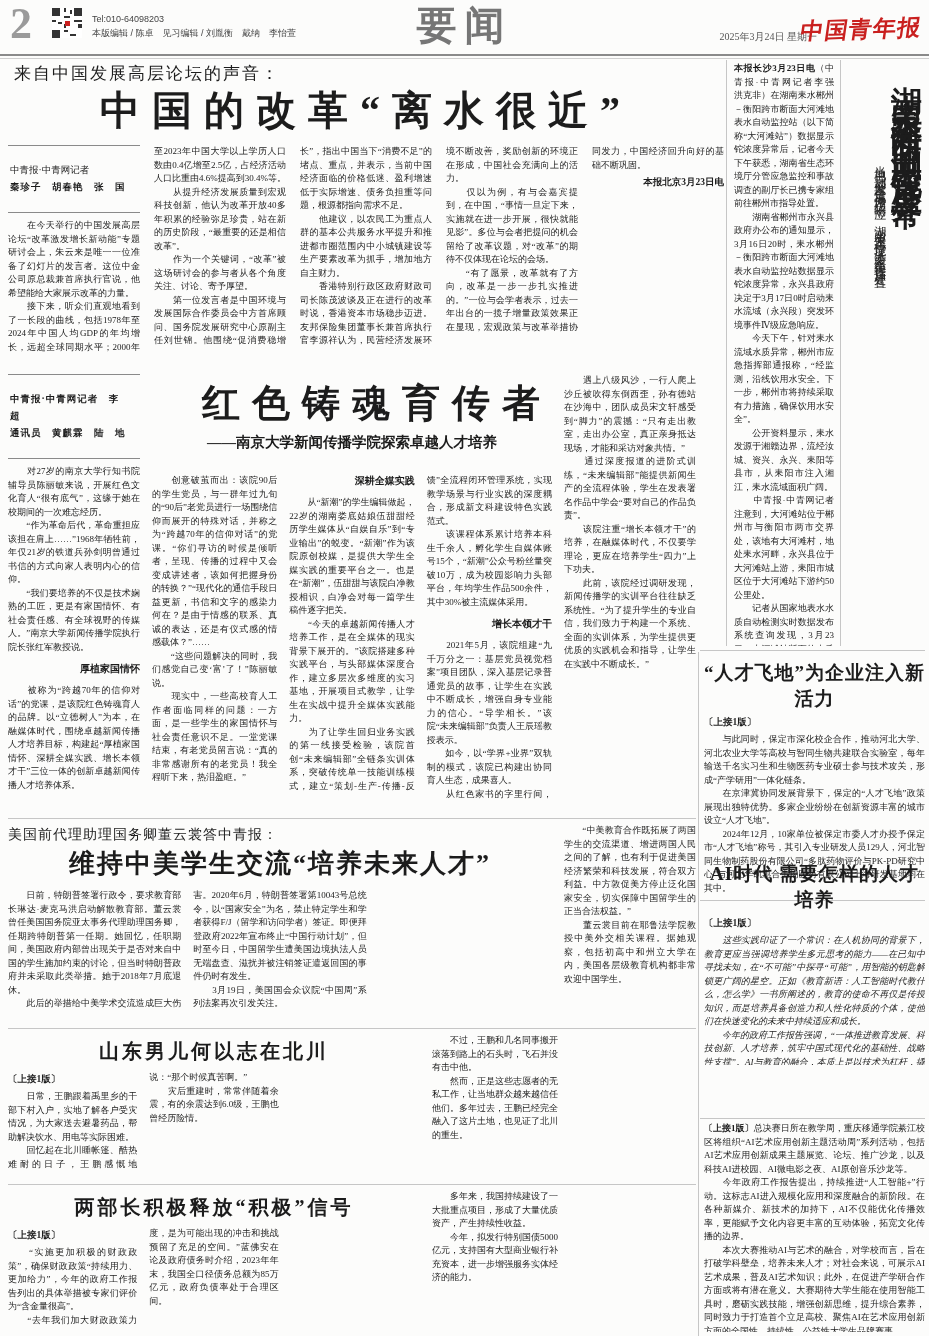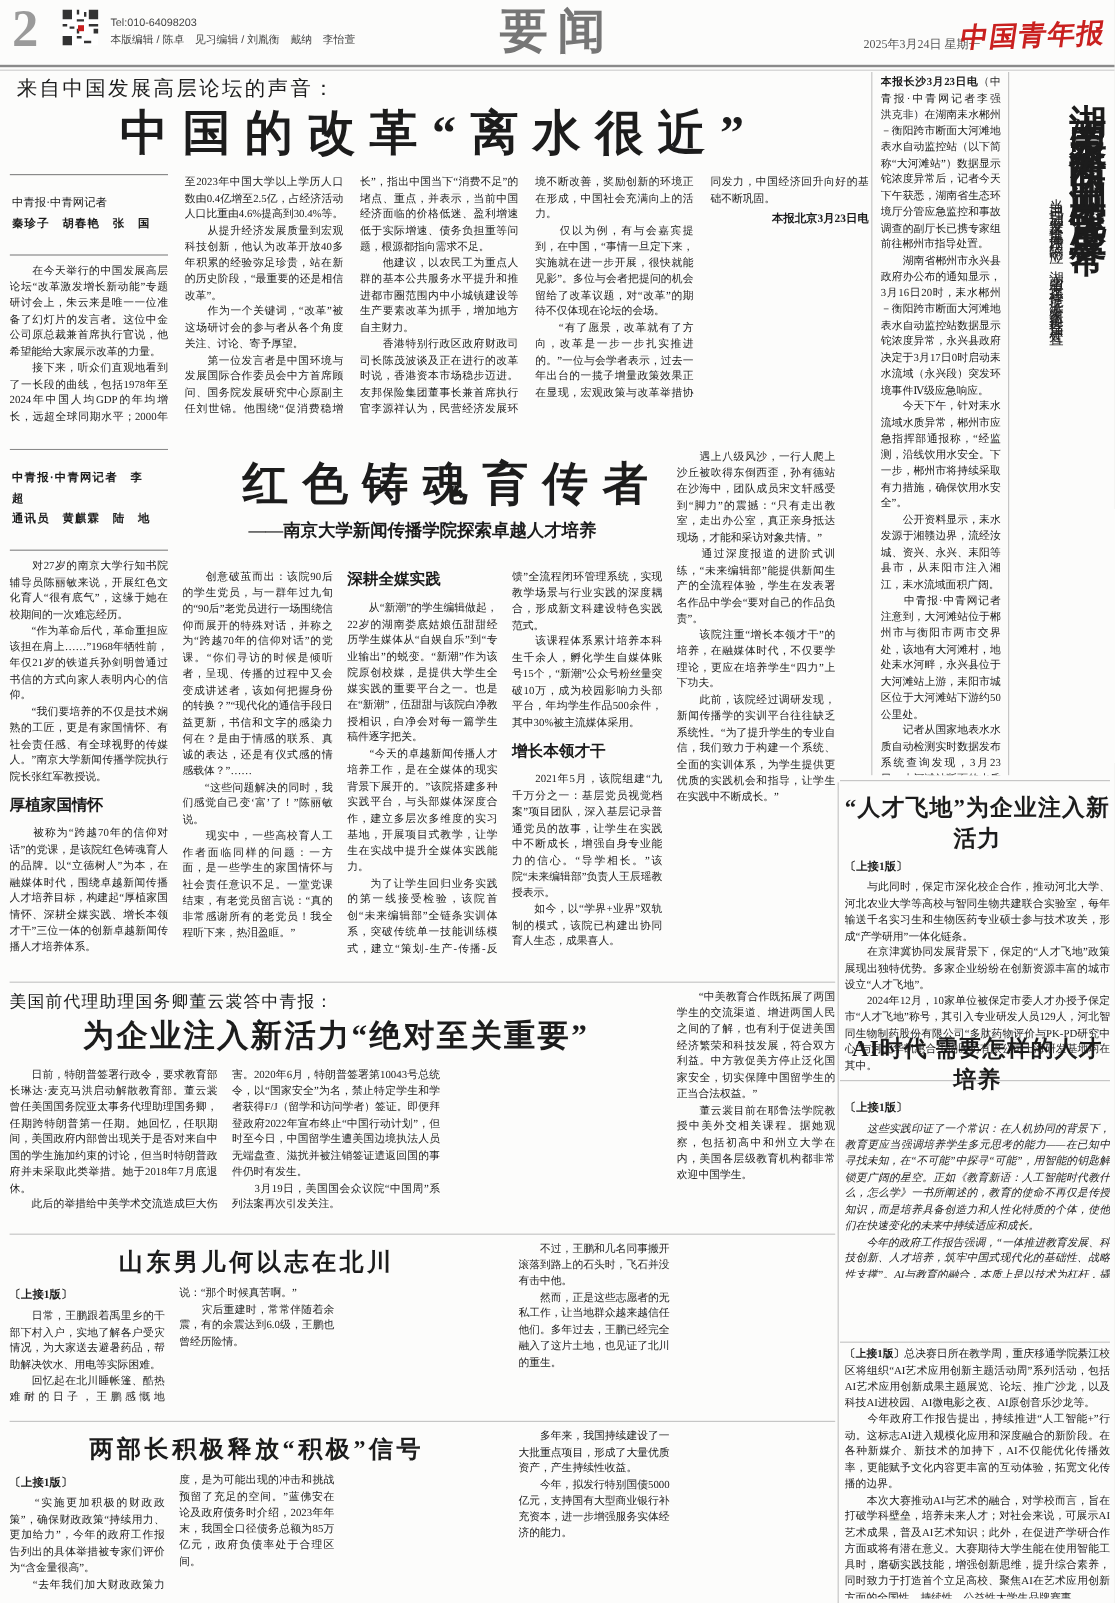--- a/index.html
+++ b/index.html
@@ -14,21 +14,21 @@
   .qr{position:absolute;left:52px;top:8px;}
   .contact{position:absolute;left:92px;top:12px;font-size:9px;color:#444;line-height:1.6;font-family:"Liberation Sans",sans-serif;}
   .section-title{position:absolute;left:0;width:929px;text-align:center;top:6px;font-size:40px;font-weight:bold;color:#767676;letter-spacing:8px;line-height:1;}
   .date{position:absolute;right:112px;top:30px;font-size:10px;color:#555;}
   .masthead{position:absolute;right:8px;top:14px;font-size:23px;font-weight:bold;color:#c9201f;transform:skewX(-10deg) rotate(-2deg);letter-spacing:1px;}
   .hdr-rule{position:absolute;left:0;top:54px;width:929px;border-top:2px solid #8a8a8a;border-bottom:1px solid #cfcfcf;height:2px;}
   
   .coltext{font-size:9px;line-height:1.5;text-align:justify;white-space:pre-line;}
   .byline{border-top:1px solid #8a8a8a;border-bottom:1px solid #8a8a8a;padding:16px 2px;margin-bottom:6px;font-size:9.5px;line-height:1.8;break-inside:avoid;}
   .byline b{letter-spacing:1px;}
-  .subhead{font-size:13px;font-weight:bold;text-align:left;margin:8px 0;break-inside:avoid;}
+  .subhead{font-size:10px;font-weight:bold;text-align:right;margin:8px 0;break-inside:avoid;}
   .tagline{font-size:9.5px;font-weight:bold;margin:2px 0 4px 0;}
   .vdiv{position:absolute;width:1px;background:#c6c6c6;}
   .hdiv{position:absolute;height:1px;background:#c6c6c6;}
   
   .reform{position:absolute;left:8px;top:60px;width:716px;height:308px;overflow:hidden;}
   .reform .kicker{font-size:17px;letter-spacing:2px;margin:2px 0 2px 6px;}
   .reform .headline{font-size:40px;font-weight:bold;text-align:center;letter-spacing:12px;line-height:1.2;margin:2px 0 10px 0;}
   .reform .bodywrap{column-count:5;column-gap:14px;column-fill:auto;height:212px;overflow:hidden;}
   .reform .dateline{font-weight:bold;text-align:right;font-size:9.5px;margin-top:4px;}
   
@@ -166,21 +166,21 @@
 　　该院注重“增长本领才干”的培养，在融媒体时代，不仅要学理论，更应在培养学生“四力”上下功夫。
 　　此前，该院经过调研发现，新闻传播学的实训平台往往缺乏系统性。“为了提升学生的专业自信，我们致力于构建一个系统、全面的实训体系，为学生提供更优质的实践机会和指导，让学生在实践中不断成长。”</div>
     </div>
   </div>
 
   <div class="hdiv" style="left:8px;top:818px;width:688px;"></div>
 
   <div class="usa">
     <div class="ctr">
       <div class="kicker">美国前代理助理国务卿董云裳答中青报：</div>
-      <div class="headline">为企业注入新活力“绝对至关重要”</div>
+      <div class="headline">维持中美学生交流“培养未来人才”</div>
       <div class="ctrbody">
         <div class="coltext">　　日前，特朗普签署行政令，要求教育部长琳达·麦克马洪启动解散教育部。董云裳曾任美国国务院亚太事务代理助理国务卿，任期跨特朗普第一任期。她回忆，任职期间，美国政府内部曾出现关于是否对来自中国的学生施加约束的讨论，但当时特朗普政府并未采取此类举措。她于2018年7月底退休。
 　　此后的举措给中美学术交流造成巨大伤害。2020年6月，特朗普签署第10043号总统令，以“国家安全”为名，禁止特定学生和学者获得F/J（留学和访问学者）签证。即便拜登政府2022年宣布终止“中国行动计划”，但时至今日，中国留学生遭美国边境执法人员无端盘查、滋扰并被注销签证遣返回国的事件仍时有发生。
 　　3月19日，美国国会众议院“中国周”系列法案再次引发关注。</div>
       </div>
     </div>
     <div class="c5">
       <div class="coltext">　　“中美教育合作既拓展了两国学生的交流渠道、增进两国人民之间的了解，也有利于促进美国经济繁荣和科技发展，符合双方利益。中方敦促美方停止泛化国家安全，切实保障中国留学生的正当合法权益。”
 　　董云裳目前在耶鲁法学院教授中美外交相关课程。据她观察，包括初高中和州立大学在内，美国各层级教育机构都非常欢迎中国学生。</div>
     </div>

